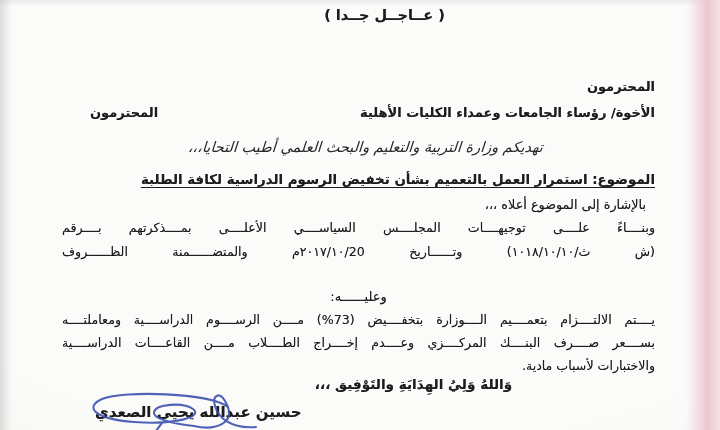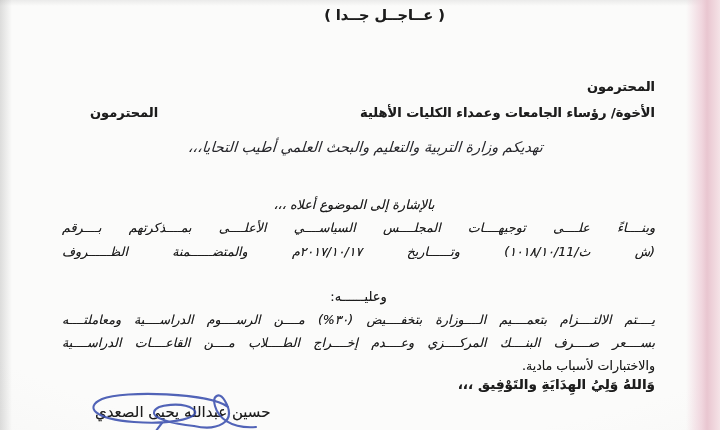--- a/index.html
+++ b/index.html
@@ -15,32 +15,32 @@
   .urgency{top:7px;text-align:center;padding-left:52px;font-weight:bold;font-size:14.5px;letter-spacing:.5px;}
   
   .addr{top:79px;font-weight:bold;font-size:13px;}
   .addr-row{display:flex;justify-content:space-between;align-items:baseline;height:26px;padding-left:28px;}
   
   .greet{top:139px;text-align:center;padding-left:14px;font-style:italic;font-size:14.5px;color:#26262b;
          transform:skewX(-4deg);letter-spacing:.2px;}
   
   .subject{top:172px;text-align:right;font-weight:bold;font-size:13.4px;
            text-decoration:underline;text-underline-offset:3px;}
-  .refintro{top:197px;text-align:center;padding-right:9px;font-size:12.8px;font-style:italic;}
+  .refintro{top:197px;text-align:right;padding-right:9px;font-size:12.8px;}
   
   .para{font-size:12.6px;}
   .b1{top:216px;line-height:23.5px;}
   .b2{top:308px;line-height:23px;}
-  .j{text-align:justify;text-align-last:justify;text-justify:inter-word;font-style:italic;}
+  .j{text-align:justify;text-align-last:justify;text-justify:inter-word;}
   .r{text-align:right;}
   .waalayh{top:289px;text-align:center;font-size:13px;}
   
-  .closing{top:376px;padding-left:110px;font-weight:bold;font-size:13.6px;}
+  .closing{top:376px;text-align:center;padding-left:110px;font-weight:bold;font-size:13.6px;}
   
-  .signame{position:absolute;left:95px;top:403px;font-weight:normal;font-size:15px;direction:rtl;}
+  .signame{position:absolute;left:95px;top:403px;font-weight:bold;font-size:15px;direction:rtl;}
   .sig-svg{position:absolute;left:66px;top:386px;pointer-events:none;}
   
   .edge-left{position:absolute;left:0;top:0;bottom:0;width:12px;
              background:linear-gradient(to right, rgba(140,140,140,.28), rgba(140,140,140,0));}
   .edge-right{position:absolute;right:0;top:0;bottom:0;width:34px;
               background:linear-gradient(to right, rgba(236,204,214,0) 0%, rgba(238,206,216,.8) 45%, #e9c6d0 62%, #f5e3e7 100%);}
   .edge-top{position:absolute;left:0;right:0;top:0;height:6px;
             background:linear-gradient(to bottom, rgba(160,160,160,.18), rgba(160,160,160,0));}
 </style>
 </head>
@@ -55,32 +55,33 @@
       <span>المحترمون</span>
     </div>
     <div class="addr-row">
       <span>الأخوة/ رؤساء الجامعات وعمداء الكليات الأهلية</span>
       <span>المحترمون</span>
     </div>
   </div>
 
   <div class="blk greet">تهديكم وزارة التربية والتعليم والبحث العلمي أطيب التحايا،،،</div>
 
+  <div class="blk subject soft">الموضوع: استمرار العمل بالتعميم بشأن تخفيض الرسوم الدراسية لكافة الطلبة</div>
 
   <div class="blk refintro soft">بالإشارة إلى الموضوع أعلاه ،،،</div>
 
   <div class="blk para b1 soft">
     <div class="j">وبنــــاءً علــــى توجيهــــات المجلــــس السياســــي الأعلــــى بمــــذكرتهم بــــرقم</div>
-    <div class="j">(ش ث/١٠١٨/١٠/11) وتــــــاريخ ٢٠١٧/١٠/١٧م والمتضــــــمنة الظــــــروف</div>
+    <div class="j">(ش ث/١٠١٨/١٠/١٠) وتــــــاريخ ٢٠١٧/١٠/20م والمتضــــــمنة الظــــــروف</div>
   </div>
 
   <div class="blk waalayh soft">وعليــــــه:</div>
 
   <div class="blk para b2 soft">
-    <div class="j">يــــتم الالتــــزام بتعمــــيم الــــوزارة بتخفــــيض (٣٠%) مــــن الرســــوم الدراســــية ومعاملتــــه</div>
+    <div class="j">يــــتم الالتــــزام بتعمــــيم الــــوزارة بتخفــــيض (73%) مــــن الرســــوم الدراســــية ومعاملتــــه</div>
     <div class="j">بســــعر صــــرف البنــــك المركــــزي وعــــدم إخــــراج الطــــلاب مــــن القاعــــات الدراســــية</div>
     <div class="r">والاختبارات لأسباب مادية.</div>
   </div>
 
   <div class="blk closing soft">وَاللهُ وَلِيُ الهِدَايَةِ والتَوْفِيق ،،،</div>
 
   <div class="signame soft">حسين عبدالله يحيى الصعدي</div>
 
   <svg class="sig-svg" width="210" height="44" viewBox="0 0 210 44" fill="none" xmlns="http://www.w3.org/2000/svg">
     <g stroke="#3a4fae" stroke-width="2.1" stroke-linecap="round" fill="none" opacity="0.88">

